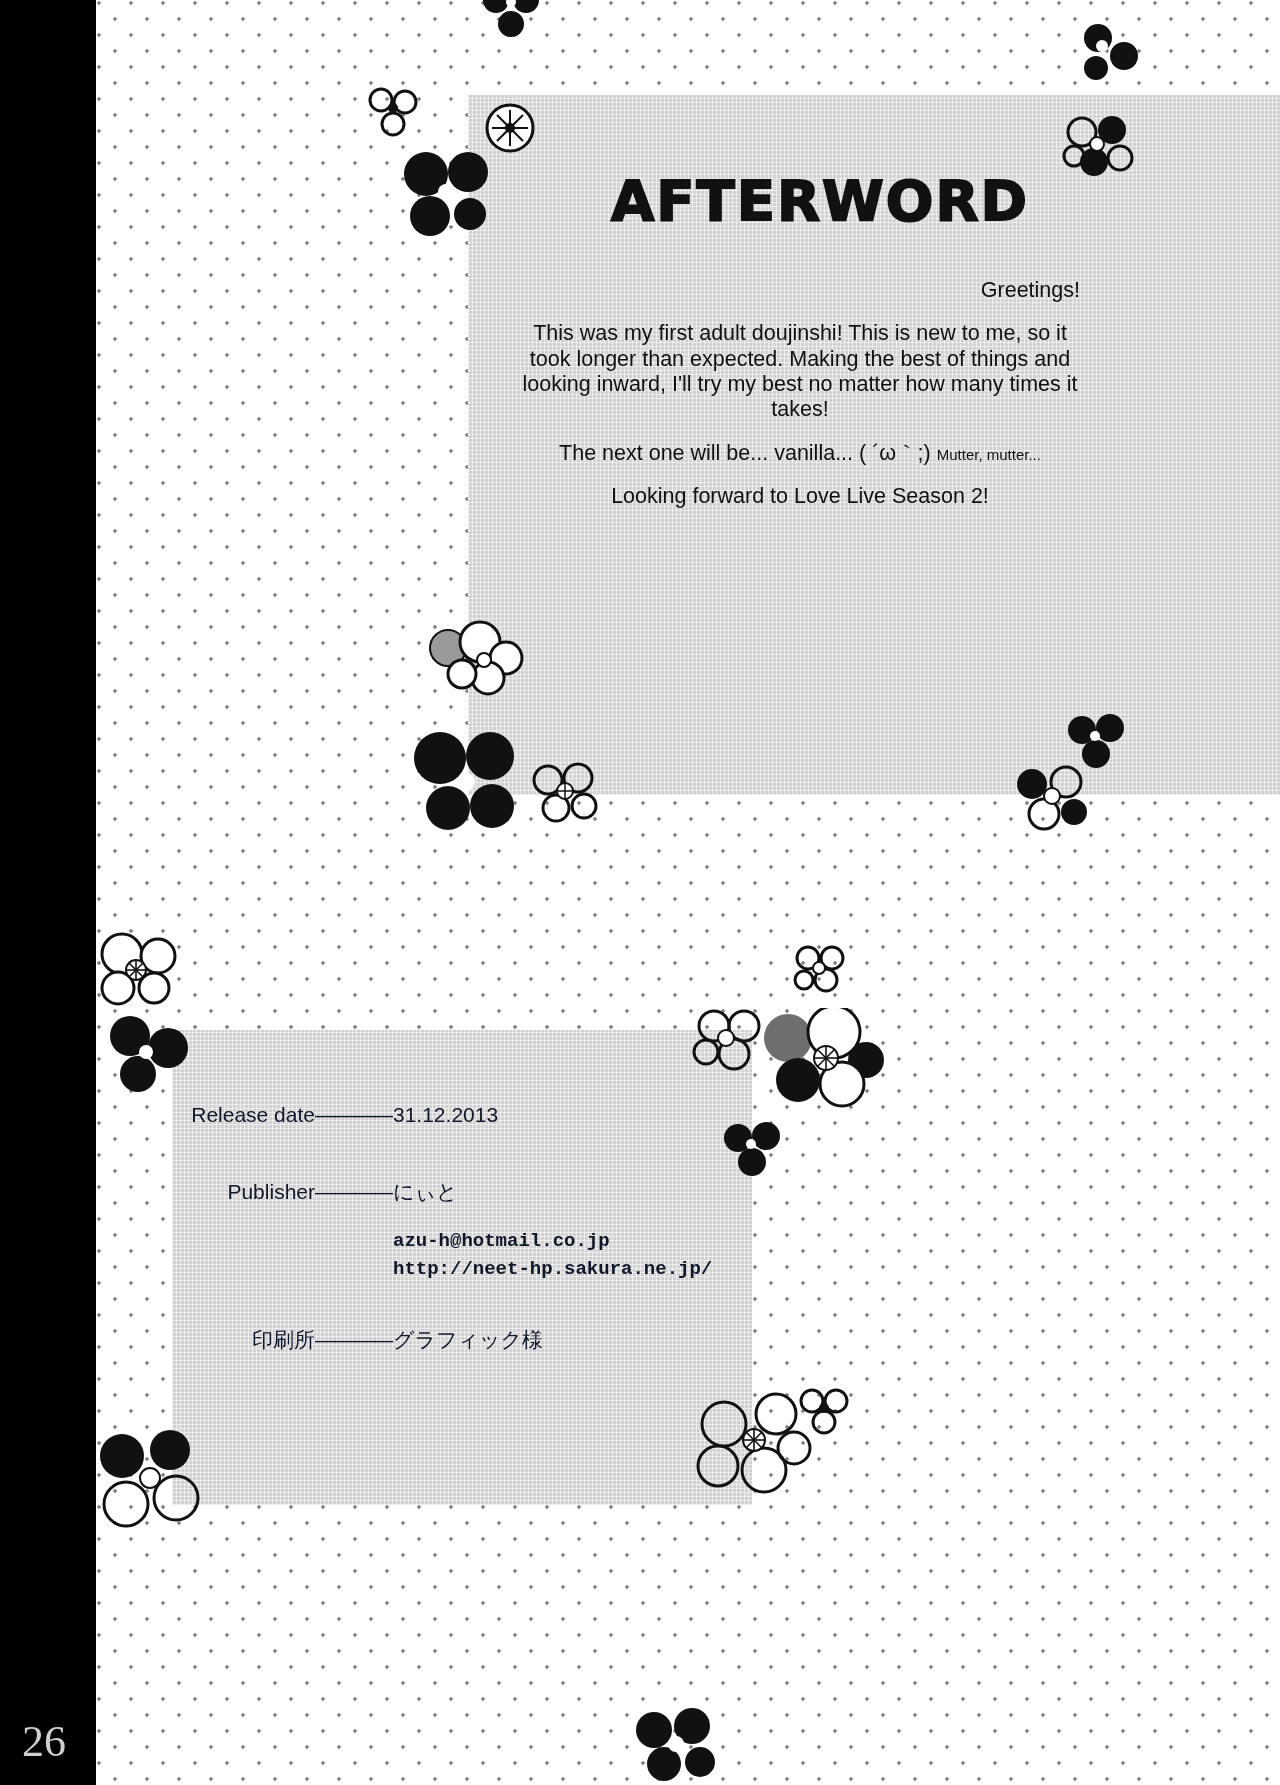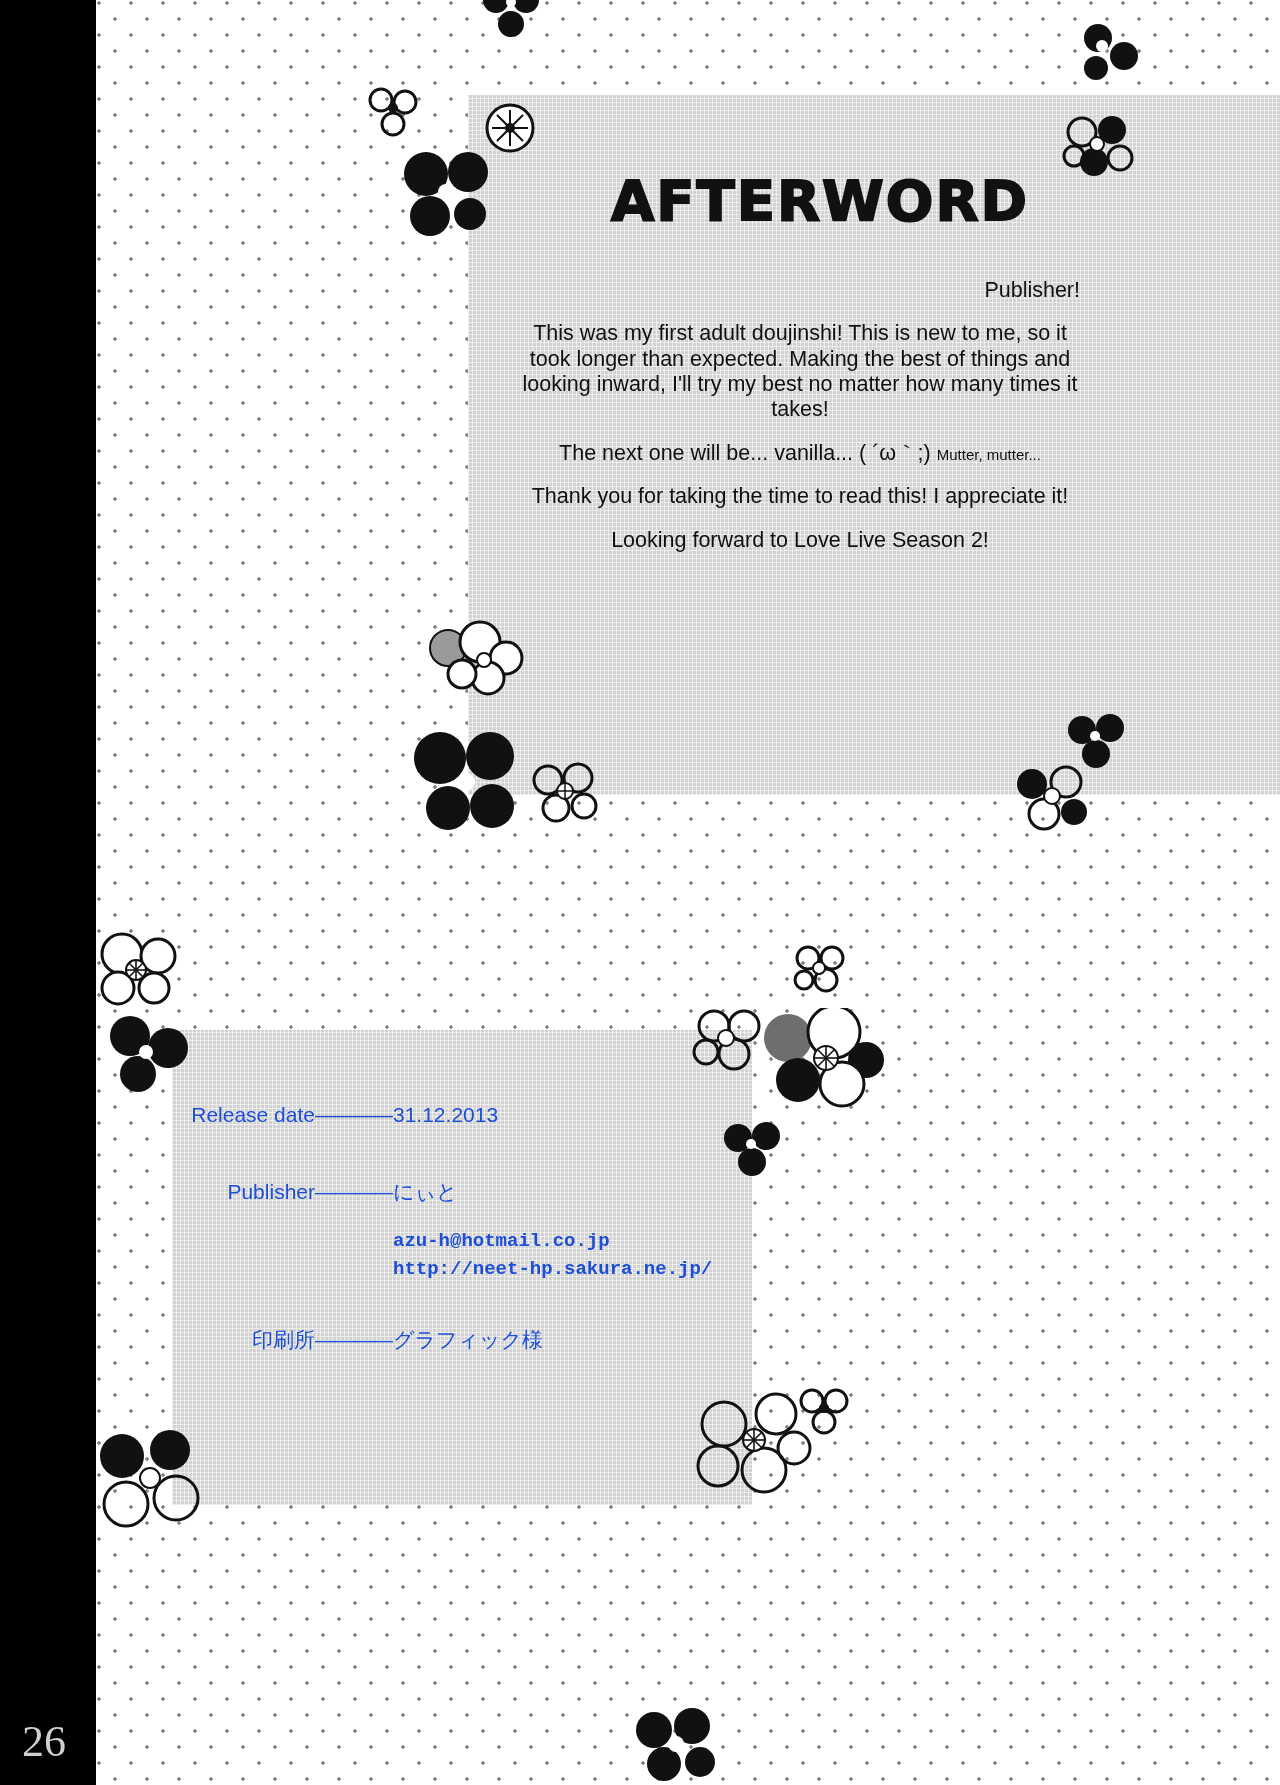--- a/index.html
+++ b/index.html
@@ -104,21 +104,21 @@
   .afterword-body .small {
     font-size: 15px;
   }
 
   
   .colophon {
     position: absolute;
     left: 140px;
     top: 1088px;
     width: 640px;
-    color: #1d4ed8;
+    color: #0f172a;
     font-size: 21px;
   }
   .colo-row {
     display: flex;
     align-items: baseline;
     margin-bottom: 36px;
   }
   .colo-label {
     width: 175px;
     text-align: right;
@@ -392,27 +392,26 @@
       <circle cx="16" cy="15" r="11" fill="none" stroke="#111" stroke-width="3"></circle>
       <circle cx="40" cy="15" r="11" fill="none" stroke="#111" stroke-width="3"></circle>
       <circle cx="28" cy="36" r="11" fill="none" stroke="#111" stroke-width="3"></circle>
       <circle cx="28" cy="22" r="5" fill="#111"></circle>
     </svg>
   </div>
 
   <div class="afterword-title">AFTERWORD</div>
 
   <div class="afterword-body">
-    <p class="right">Publisher!</p>
+    <p class="right">Greetings!</p>
     <p>This was my first adult doujinshi! This is new to me, so it took longer than expected. Making the best of things and looking inward, I'll try my best no matter how many times it takes!</p>
     <p>
       <span>The next one will be... vanilla... ( ´ω｀;)</span>
       <span class="small">Mutter, mutter...</span>
     </p>
-    <p>Thank you for taking the time to read this! I appreciate it!</p>
     <p>Looking forward to Love Live Season 2!</p>
   </div>
 
   <div class="colophon">
 
     <div class="colo-row">
       <div class="colo-label">Release date</div>
       <div class="colo-dash">————</div>
       <div class="colo-value">31.12.2013</div>
     </div>

